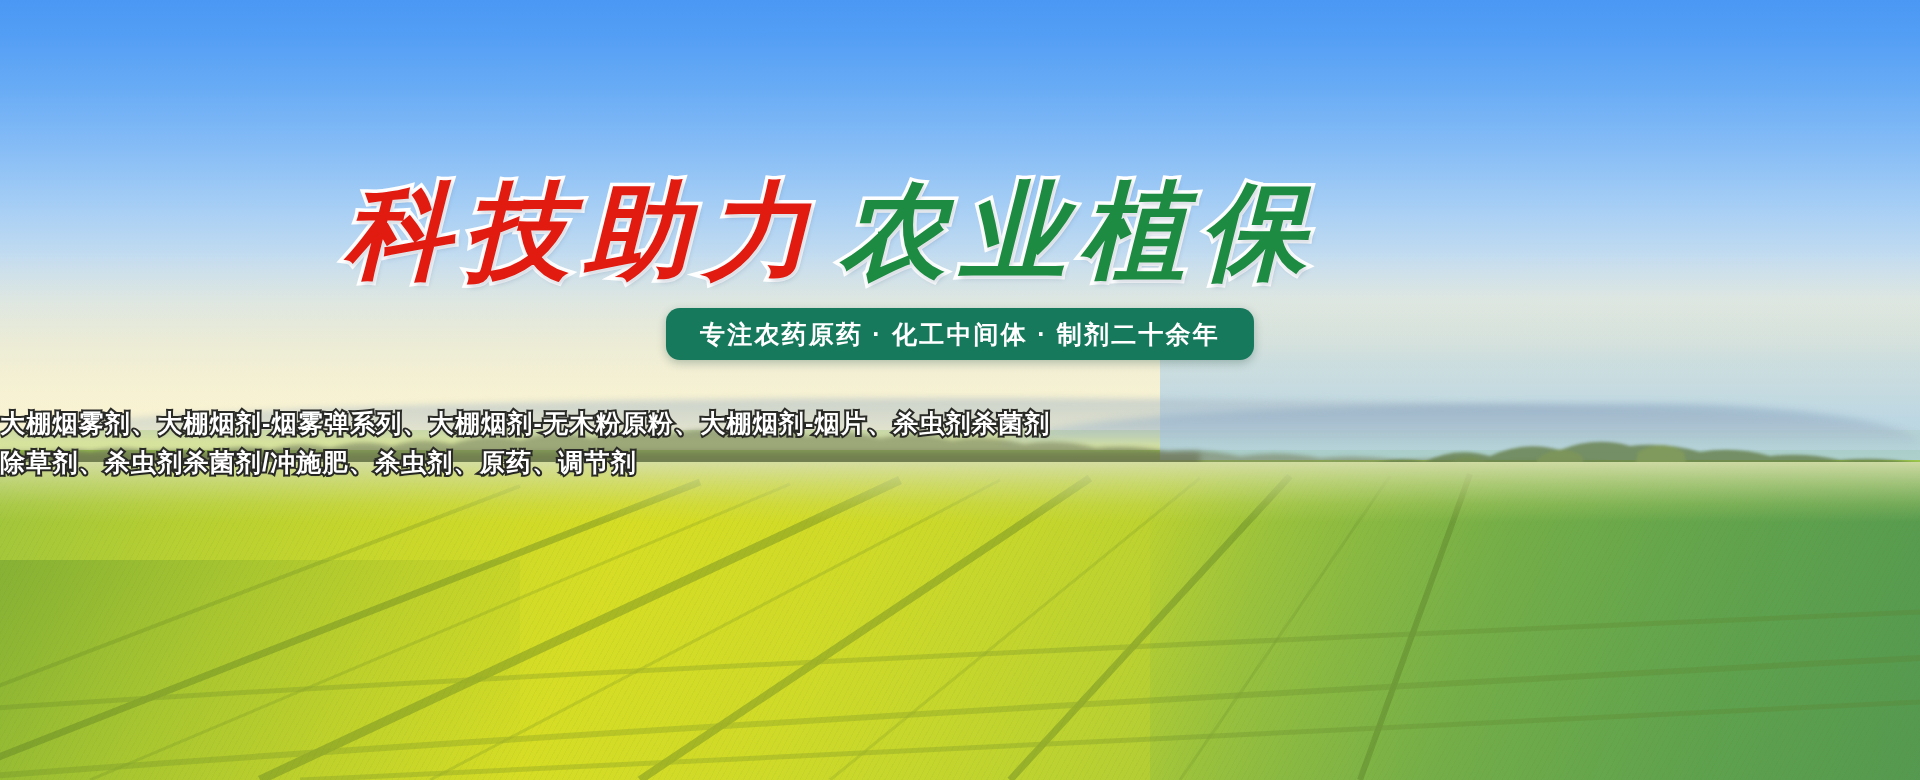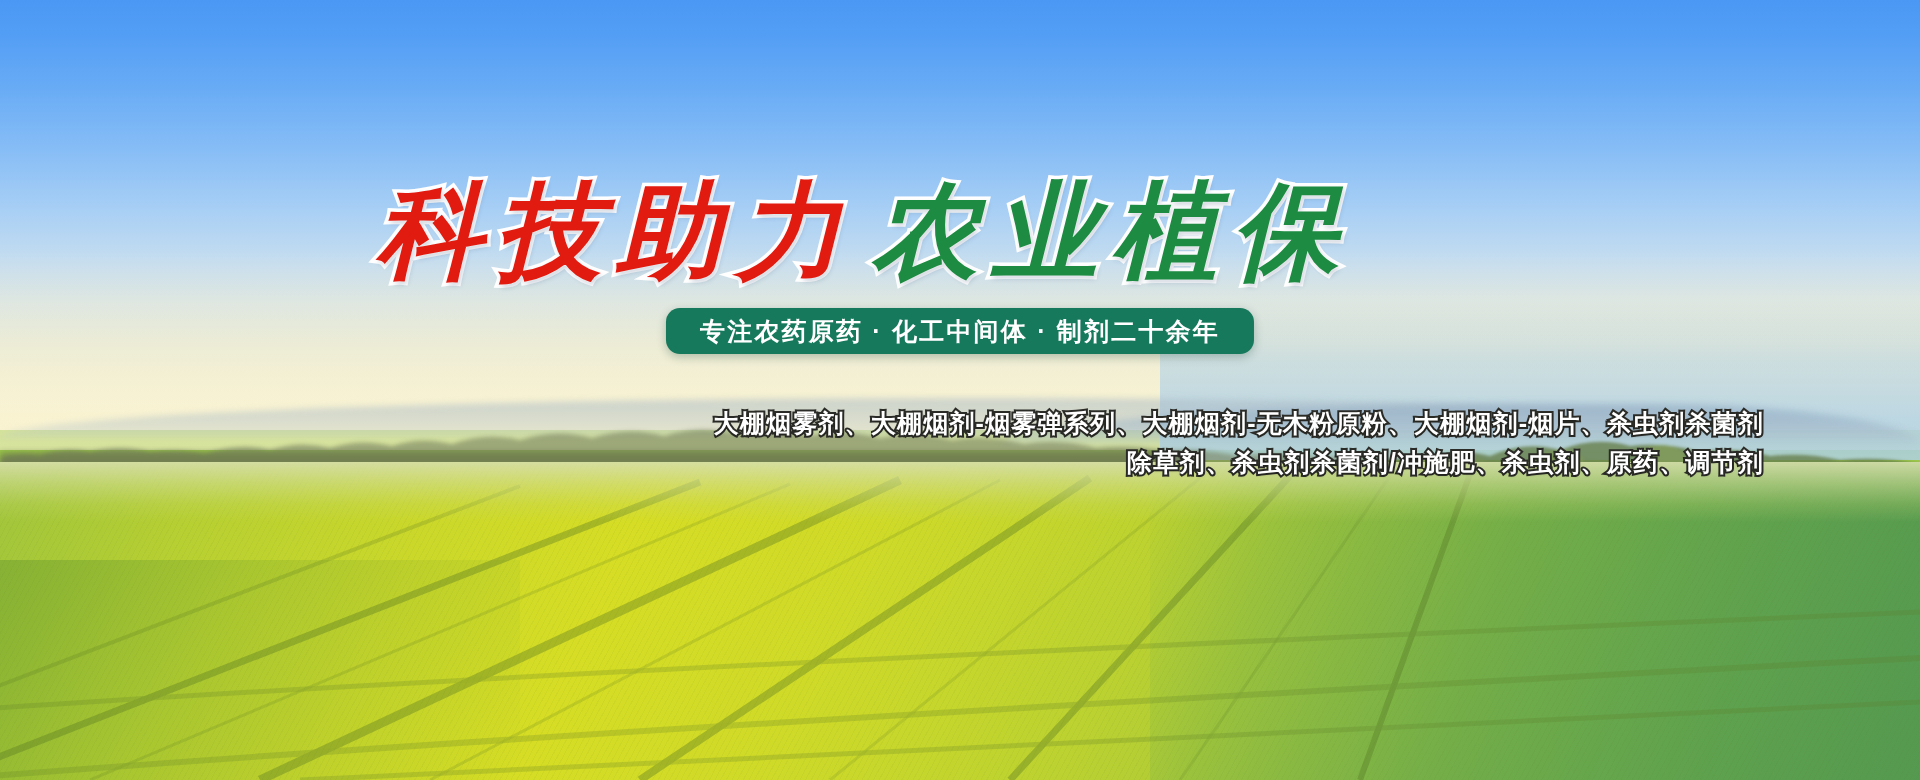--- a/index.html
+++ b/index.html
@@ -195,40 +195,39 @@
     width: 1664px;
     text-align: center;
     font-family: "DejaVu Serif", "Liberation Serif", serif;
     font-size: 106px;
     font-weight: 700;
     font-style: italic;
     letter-spacing: 14px;
     line-height: 1.18;
     white-space: nowrap;
     user-select: none;
-    padding-left: 32px;
   }
   .headline span {
     display: inline-block;
     -webkit-text-stroke: 7px #ffffff;
     paint-order: stroke fill;
     text-shadow:
        0 0 2px rgba(255,255,255,0.9),
        2px 3px 5px rgba(40,70,110,0.22);
   }
   .hl-red  { color: #e11b10; }
   .hl-green{ color: #1d8b41; margin-left: 16px; }
 
   
   .pill {
     position: absolute;
     left: 50%;
     top: 308px;
     transform: translateX(-50%);
-    height: 46px;
+    height: 52px;
     padding: 0 34px;
     display: flex;
     align-items: center;
     justify-content: flex-start;
     border-radius: 14px;
     background: #16795c;
     box-shadow: 0 3px 10px rgba(12,60,45,0.28);
   }
   .pill-text {
     color: #ffffff;
@@ -238,21 +237,21 @@
     white-space: nowrap;
     line-height: 1;
   }
 
   
   .products {
     position: absolute;
     left: 0;
     top: 404px;
     width: 1764px;
-    text-align: right;
+    text-align: left;
     user-select: none;
   }
   .product-line {
     font-size: 25px;
     font-weight: 700;
     color: #ffffff;
     letter-spacing: 1.2px;
     line-height: 39px;
     white-space: nowrap;
     -webkit-text-stroke: 4px #2c2c28;

